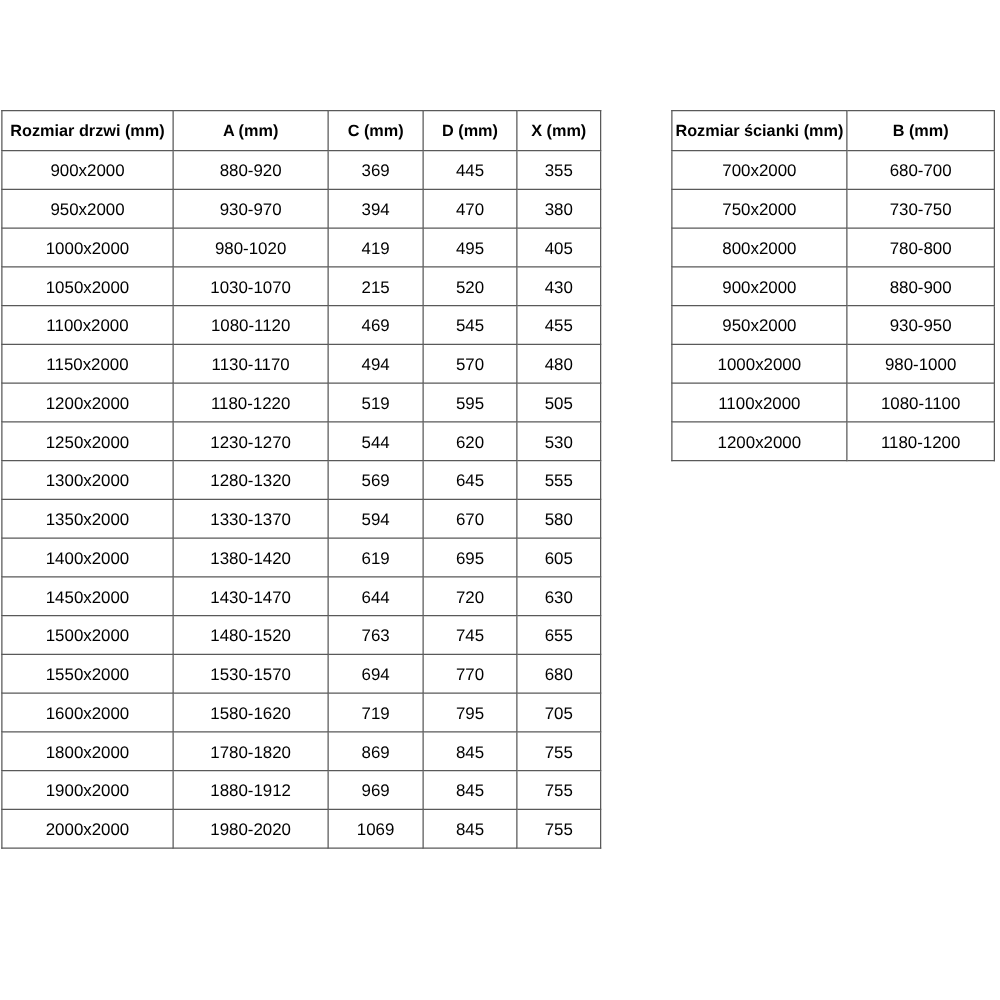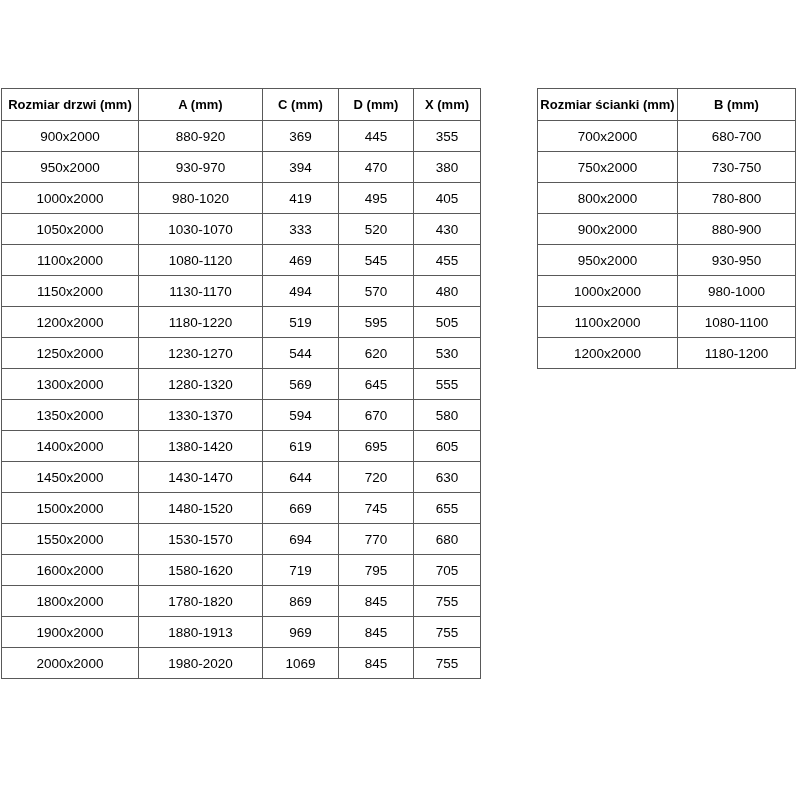--- a/index.html
+++ b/index.html
@@ -84,21 +84,21 @@
         <tr>
           <td>1000x2000</td>
           <td>980-1020</td>
           <td>419</td>
           <td>495</td>
           <td>405</td>
         </tr>
         <tr>
           <td>1050x2000</td>
           <td>1030-1070</td>
-          <td>333</td>
+          <td>215</td>
           <td>520</td>
           <td>430</td>
         </tr>
         <tr>
           <td>1100x2000</td>
           <td>1080-1120</td>
           <td>469</td>
           <td>545</td>
           <td>455</td>
         </tr>
@@ -147,21 +147,21 @@
         <tr>
           <td>1450x2000</td>
           <td>1430-1470</td>
           <td>644</td>
           <td>720</td>
           <td>630</td>
         </tr>
         <tr>
           <td>1500x2000</td>
           <td>1480-1520</td>
-          <td>669</td>
+          <td>763</td>
           <td>745</td>
           <td>655</td>
         </tr>
         <tr>
           <td>1550x2000</td>
           <td>1530-1570</td>
           <td>694</td>
           <td>770</td>
           <td>680</td>
         </tr>
@@ -174,21 +174,21 @@
         </tr>
         <tr>
           <td>1800x2000</td>
           <td>1780-1820</td>
           <td>869</td>
           <td>845</td>
           <td>755</td>
         </tr>
         <tr>
           <td>1900x2000</td>
-          <td>1880-1913</td>
+          <td>1880-1912</td>
           <td>969</td>
           <td>845</td>
           <td>755</td>
         </tr>
         <tr>
           <td>2000x2000</td>
           <td>1980-2020</td>
           <td>1069</td>
           <td>845</td>
           <td>755</td>

